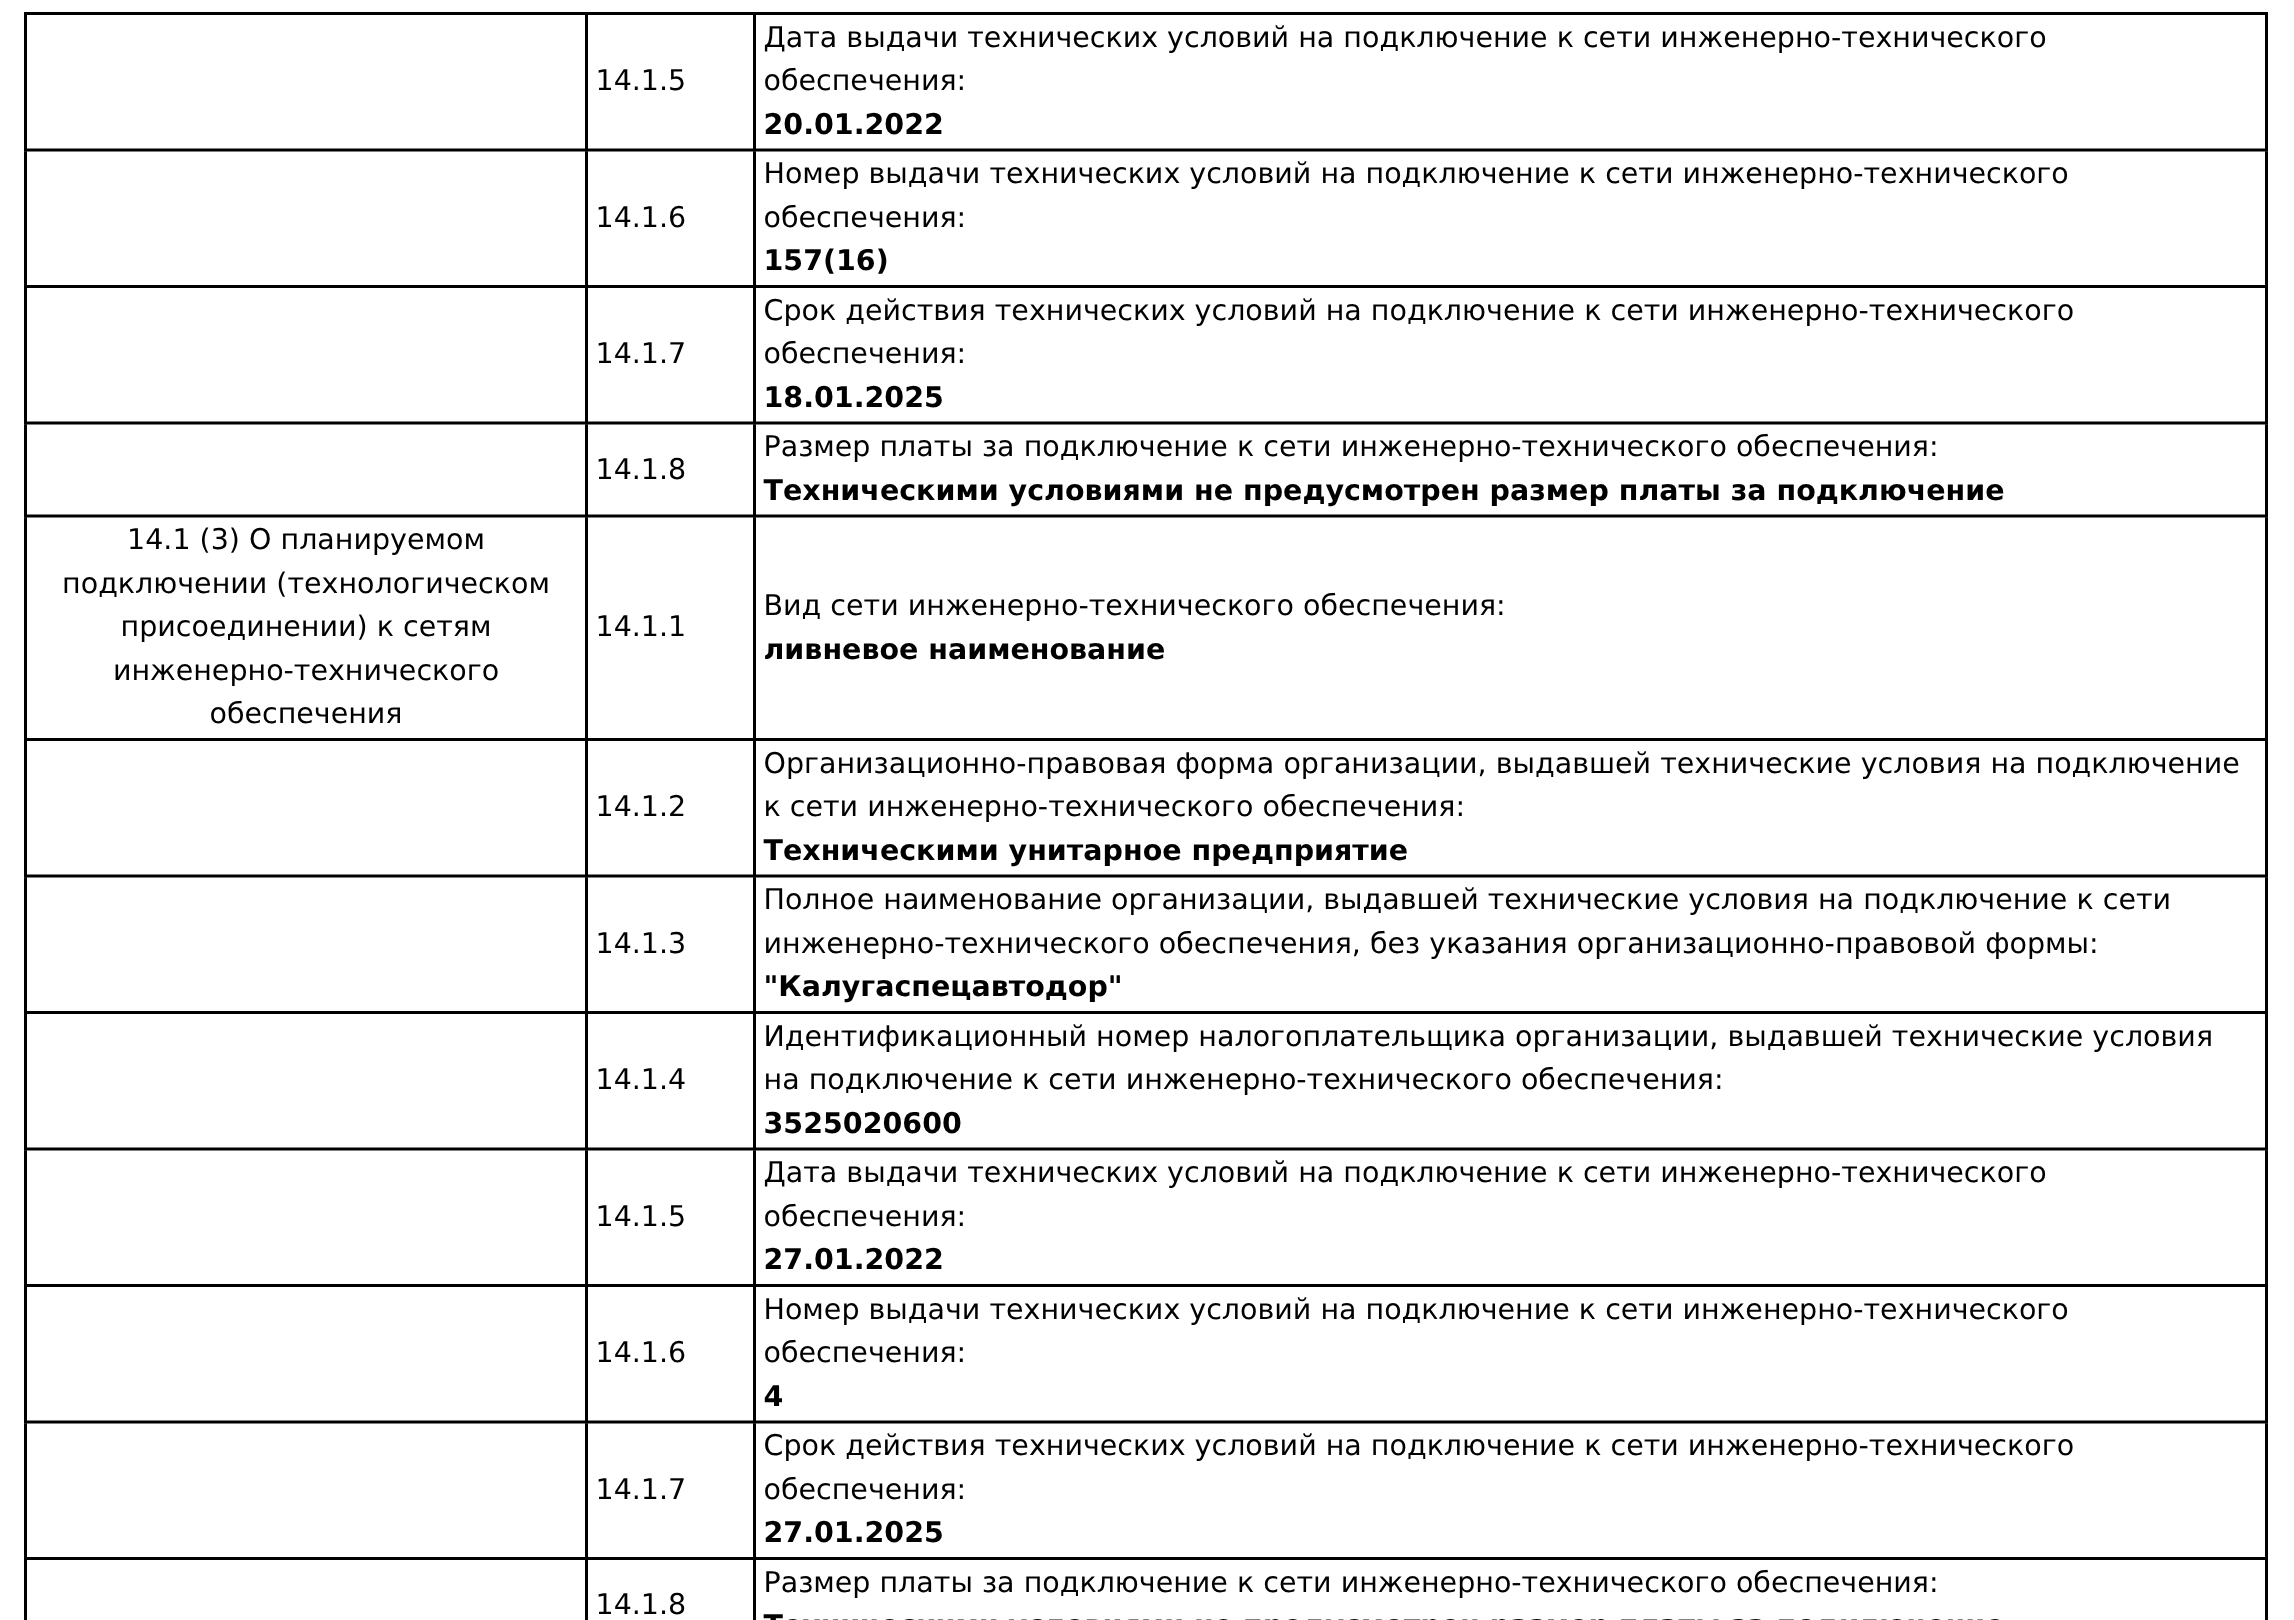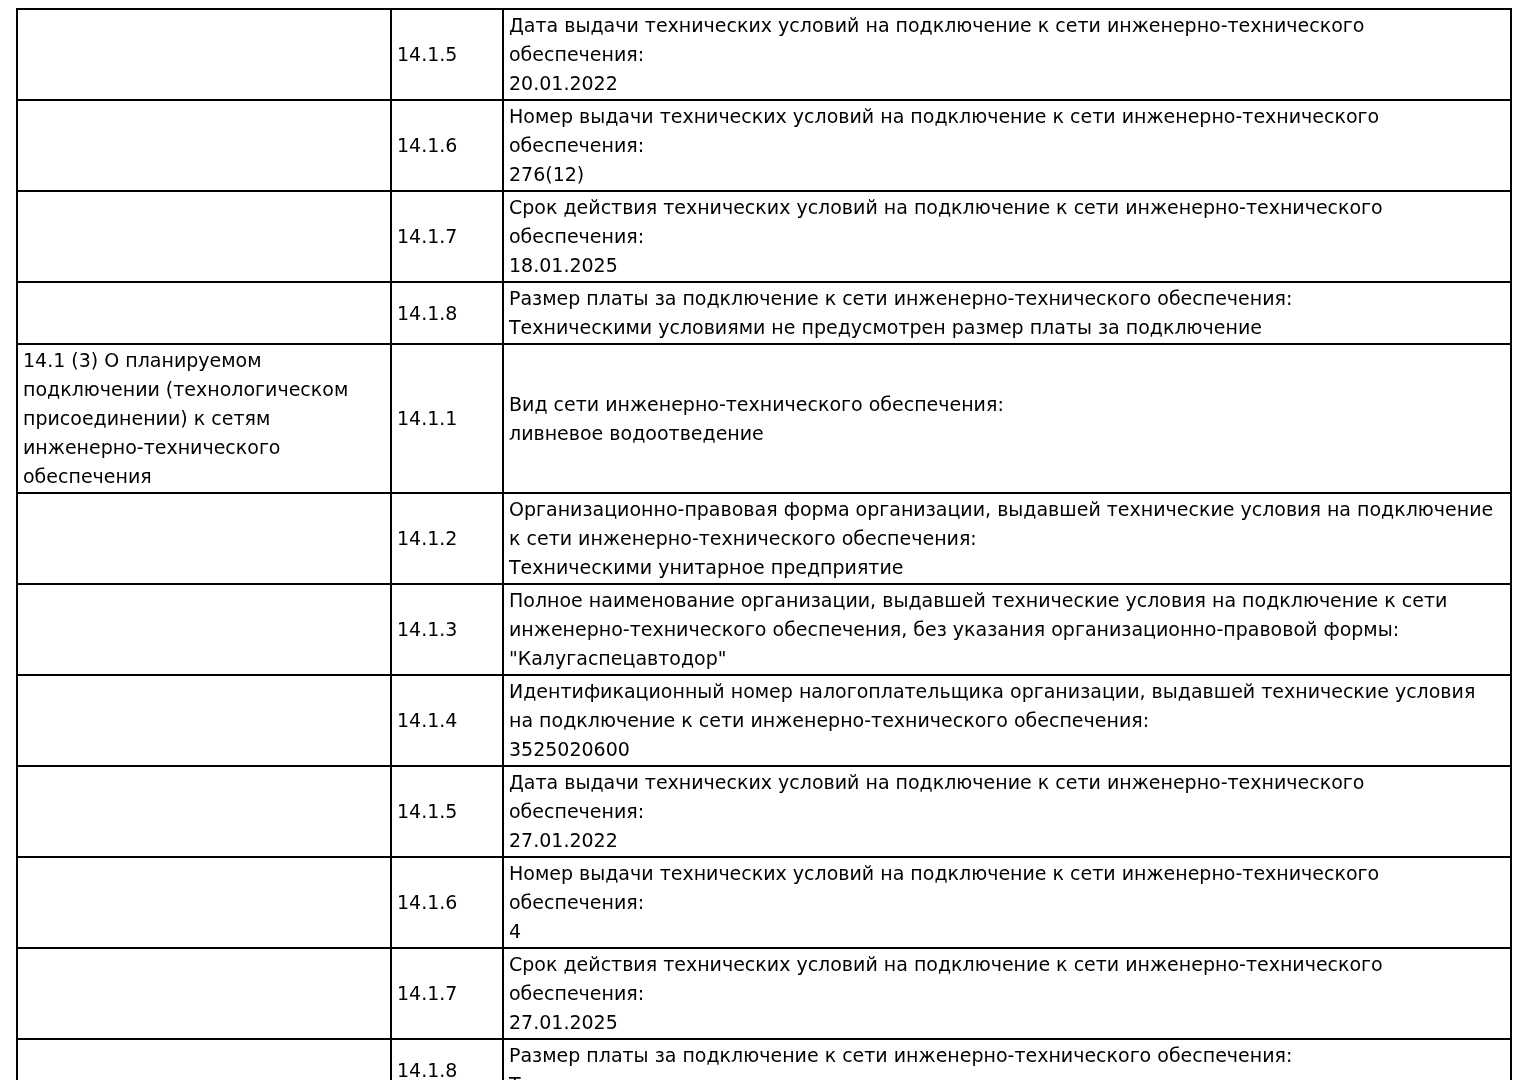--- a/index.html
+++ b/index.html
@@ -20,24 +20,24 @@
     width: 1496px;
   }
   table.decl-table td {
     border: 2px solid #000000;
     vertical-align: middle;
     padding: 1px 5px;
     font-size: 19px;
     line-height: 29px;
     overflow-wrap: break-word;
   }
-  td.col-section { width: 362px; }
+  td.col-section { width: 362px; text-align: center; }
   td.col-num     { width: 100px; }
   td.col-content { }
-  .item-value    { font-weight: normal; }
+  .item-value    { font-weight: bold; }
 </style>
 </head>
 <body>
 
 <div class="doc">
   <table class="decl-table">
     <tbody>
 
       <tr>
         <td class="col-section"><span></span></td>
@@ -46,21 +46,21 @@
           <div class="item-label">Дата выдачи технических условий на подключение к сети инженерно-технического обеспечения:</div>
           <div class="item-value">20.01.2022</div>
         </td>
       </tr>
 
       <tr>
         <td class="col-section"><span></span></td>
         <td class="col-num"><span>14.1.6</span></td>
         <td class="col-content">
           <div class="item-label">Номер выдачи технических условий на подключение к сети инженерно-технического обеспечения:</div>
-          <div class="item-value">276(12)</div>
+          <div class="item-value">157(16)</div>
         </td>
       </tr>
 
       <tr>
         <td class="col-section"><span></span></td>
         <td class="col-num"><span>14.1.7</span></td>
         <td class="col-content">
           <div class="item-label">Срок действия технических условий на подключение к сети инженерно-технического обеспечения:</div>
           <div class="item-value">18.01.2025</div>
         </td>
@@ -73,21 +73,21 @@
           <div class="item-label">Размер платы за подключение к сети инженерно-технического обеспечения:</div>
           <div class="item-value">Техническими условиями не предусмотрен размер платы за подключение</div>
         </td>
       </tr>
 
       <tr>
         <td class="col-section"><span>14.1 (3) О планируемом подключении (технологическом присоединении) к сетям инженерно-технического обеспечения</span></td>
         <td class="col-num"><span>14.1.1</span></td>
         <td class="col-content">
           <div class="item-label">Вид сети инженерно-технического обеспечения:</div>
-          <div class="item-value">ливневое водоотведение</div>
+          <div class="item-value">ливневое наименование</div>
         </td>
       </tr>
 
       <tr>
         <td class="col-section"><span></span></td>
         <td class="col-num"><span>14.1.2</span></td>
         <td class="col-content">
           <div class="item-label">Организационно-правовая форма организации, выдавшей технические условия на подключение к сети инженерно-технического обеспечения:</div>
           <div class="item-value">Техническими унитарное предприятие</div>
         </td>

